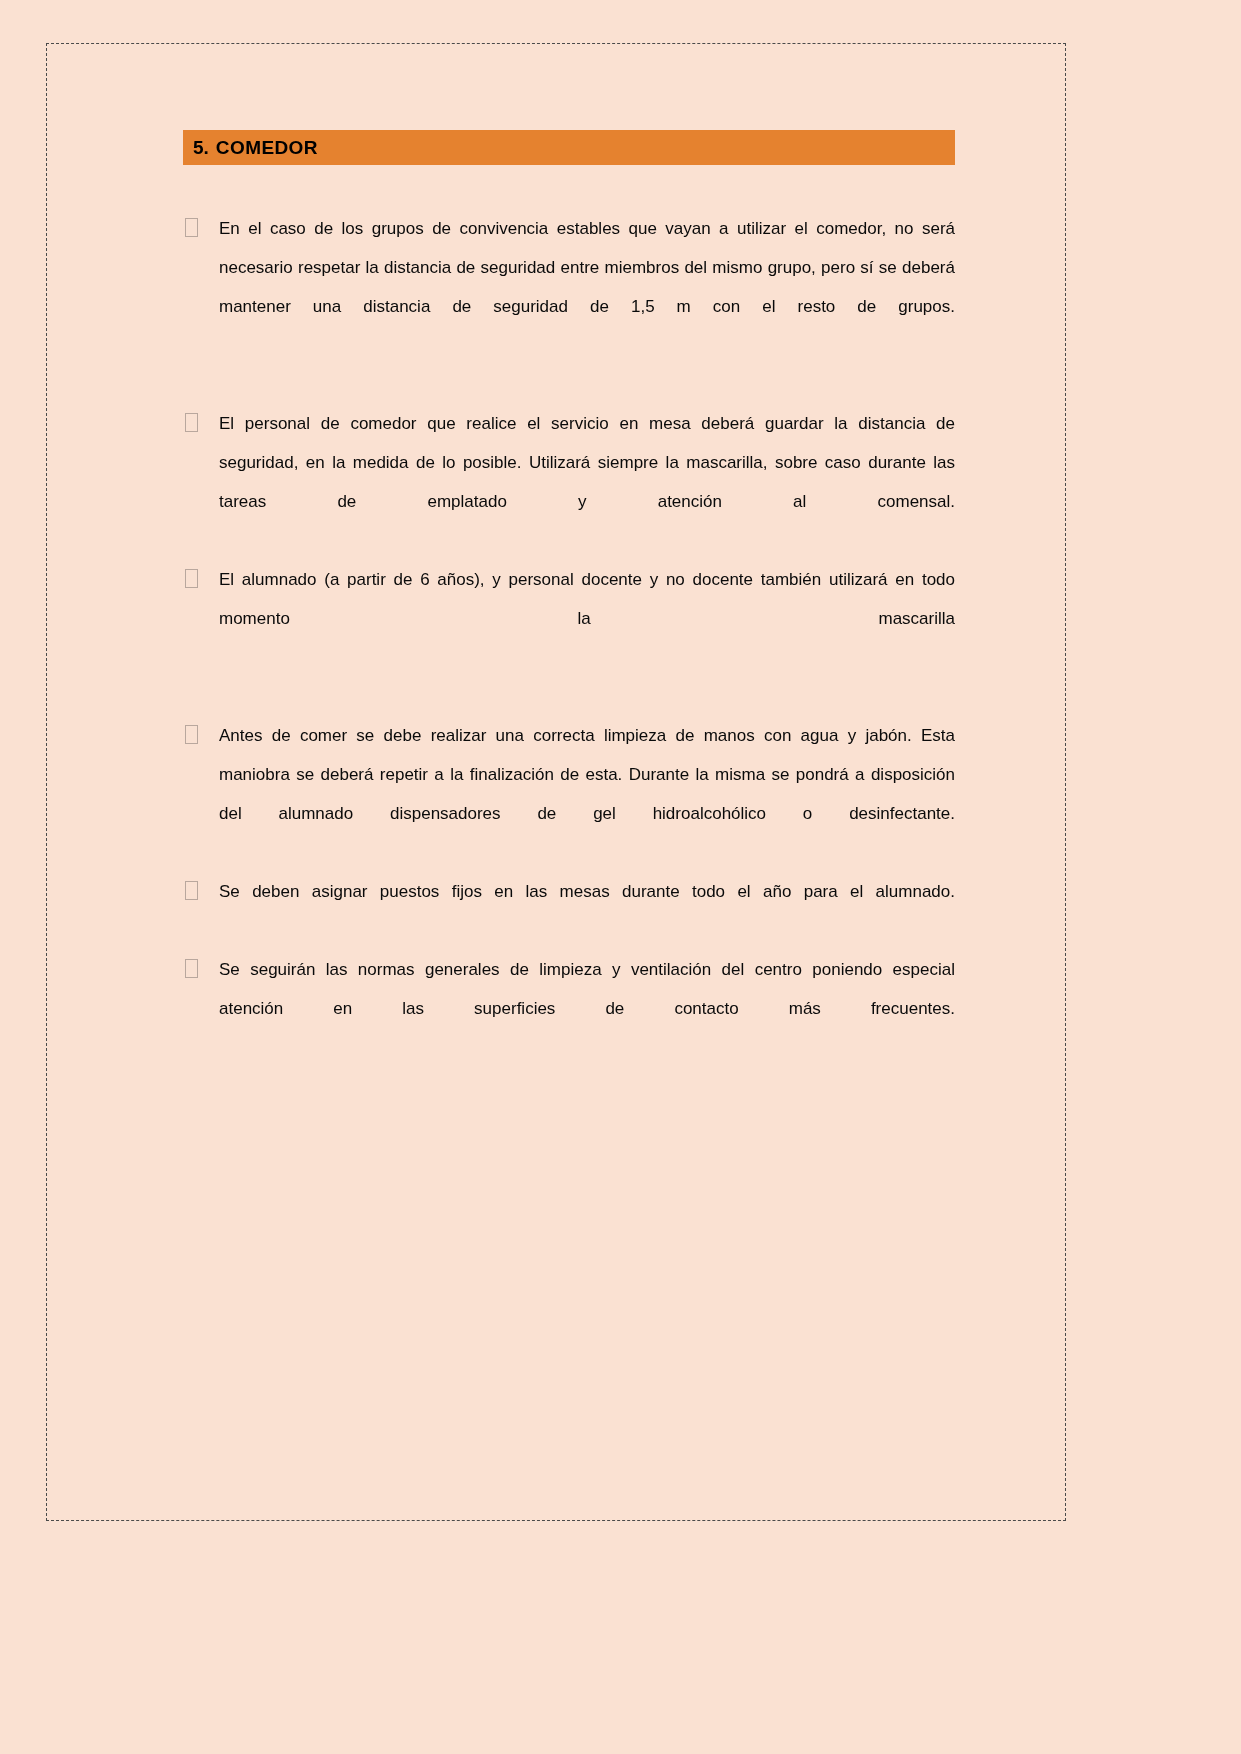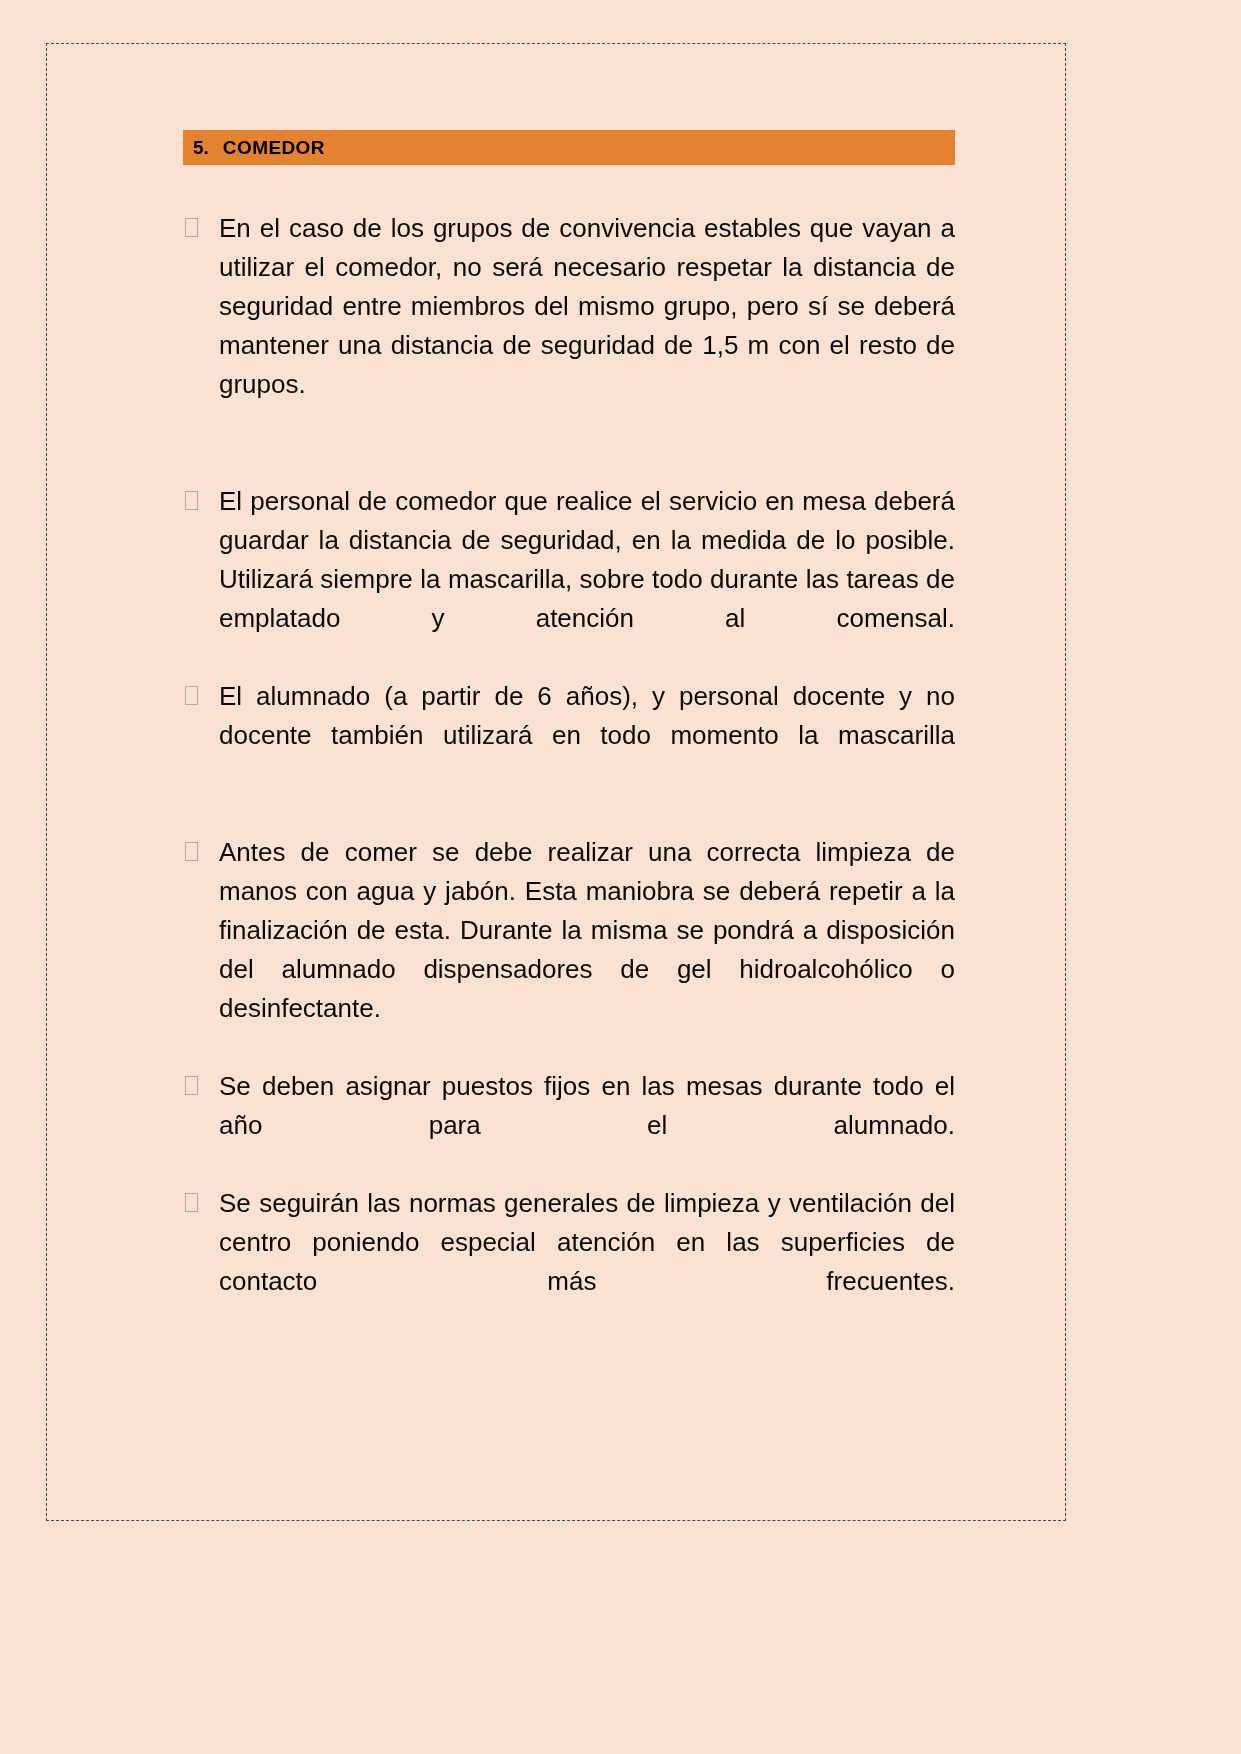--- a/index.html
+++ b/index.html
@@ -54,34 +54,34 @@
   .section-heading .sec-num {
     font-size: 19px;
     font-weight: bold;
     color: #000000;
     letter-spacing: 0px;
   }
   .section-heading .sec-title {
     font-size: 19px;
     font-weight: bold;
     color: #000000;
-    margin-left: 14px;
+    margin-left: 7px;
     letter-spacing: 0.4px;
   }
 
   
   .bullet-list {
     margin: 0;
     padding: 0;
     list-style: none;
   }
   .bullet-item {
     position: relative;
     padding-left: 36px;
-    font-size: 26px;
+    font-size: 17px;
     line-height: 39px;
     color: #0a0a0a;
     text-align: justify;
     text-justify: inter-word;
     margin-bottom: 0px;
     word-spacing: 0px;
   }
   .bullet-item.gap-before {
     margin-top: 39px;
   }
@@ -121,21 +121,21 @@
       <span class="sec-title">COMEDOR</span>
     </div>
 
     <ul class="bullet-list">
         <li class="bullet-item">
           <span class="bullet-marker"></span>
           <span class="bullet-text">En el caso de los grupos de convivencia estables que vayan a utilizar el comedor, no será necesario respetar la distancia de seguridad entre miembros del mismo grupo, pero sí se deberá mantener una distancia de seguridad de 1,5 m con el resto de grupos.</span>
         </li>
         <li class="bullet-item gap-before">
           <span class="bullet-marker"></span>
-          <span class="bullet-text">El personal de comedor que realice el servicio en mesa deberá guardar la distancia de seguridad, en la medida de lo posible. Utilizará siempre la mascarilla, sobre todo durante las tareas de emplatado y atención al comensal.</span>
+          <span class="bullet-text">El personal de comedor que realice el servicio en mesa deberá guardar la distancia de seguridad, en la medida de lo posible. Utilizará siempre la mascarilla, sobre caso durante las tareas de emplatado y atención al comensal.</span>
         </li>
         <li class="bullet-item">
           <span class="bullet-marker"></span>
           <span class="bullet-text">El alumnado (a partir de 6 años), y personal docente y no docente también utilizará en todo momento la mascarilla</span>
         </li>
         <li class="bullet-item gap-before">
           <span class="bullet-marker"></span>
           <span class="bullet-text">Antes de comer se debe realizar una correcta limpieza de manos con agua y jabón. Esta maniobra se deberá repetir a la finalización de esta. Durante la misma se pondrá a disposición del alumnado dispensadores de gel hidroalcohólico o desinfectante.</span>
         </li>
         <li class="bullet-item">

